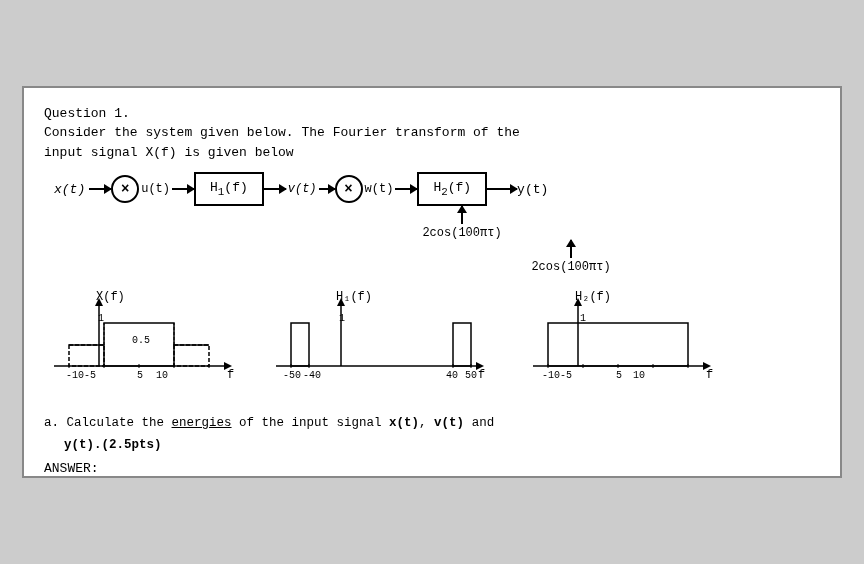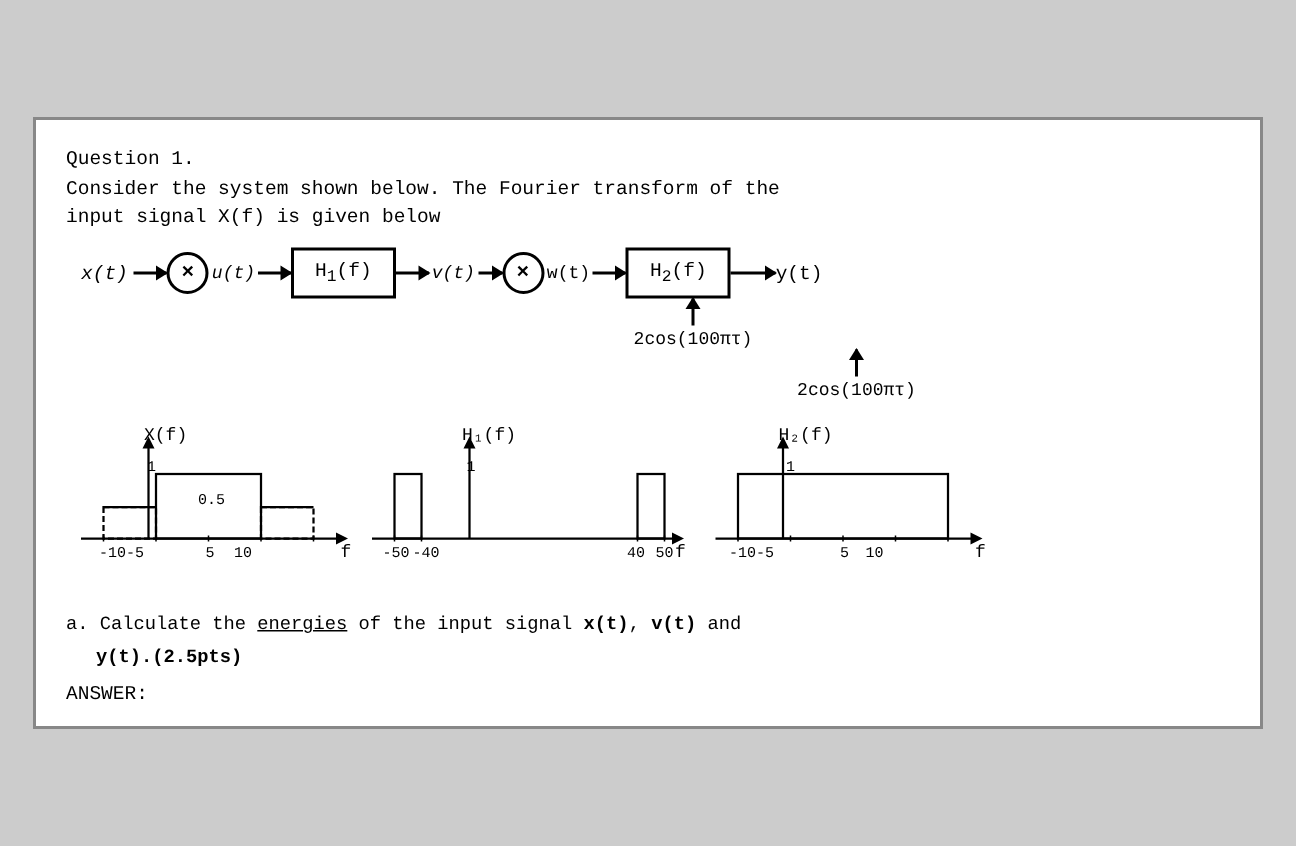--- a/index.html
+++ b/index.html
@@ -8,21 +8,21 @@
       display: flex;
       justify-content: center;
       align-items: center;
       min-height: 100vh;
       font-family: 'Courier New', Courier, monospace;
     }
     .page {
       width: 820px;
       background: white;
       border: 2px solid #888;
-      padding: 16px 20px 14px 20px;
+      padding: 16px 20px 0 20px;
     }
     .question-text {
       font-size: 13px;
       line-height: 1.5;
       margin-bottom: 10px;
     }
     .multiplier-circle {
       width: 28px;
       height: 28px;
       border-radius: 50%;
@@ -44,59 +44,59 @@
     }
     .cos-label {
       font-size: 12px;
       text-align: center;
       margin-top: 2px;
     }
     .graphs-row {
       display: flex;
       align-items: flex-end;
       margin: 14px 0 10px 0;
-      gap: 4px;
+      gap: 32px;
       justify-content: flex-start;
     }
     .answers {
       font-size: 12.5px;
       line-height: 1.65;
     }
     .answers p {
       margin-bottom: 1px;
     }
     u {
     }
   </style>
 </head>
 <body>
 
 <div class="page">
 
   <div class="question-text">
     <div>Question 1.</div>
-    <div>Consider the system shown below. The Fourier transform of the</div>
+    <div>Consider the system given below. The Fourier transform of the</div>
     <div>input signal X(f) is given below</div>
   </div>
 
   <div style="margin-left:10px; margin-bottom:8px;">
 
     <div style="display:flex; align-items:center; gap:0;">
 
       <span style="font-size:13px; margin-right:4px; font-style:italic;">x(t)</span>
 
       <div style="width:22px;height:2px;background:black;position:relative;">
         <div style="position:absolute;right:-1px;top:-4px;border-left:8px solid black;border-top:5px solid transparent;border-bottom:5px solid transparent;"></div>
       </div>
 
       <div style="display:flex;flex-direction:column;align-items:center;">
         <div class="multiplier-circle">×</div>
       </div>
 
-      <span style="font-size:12px; margin:0 2px; font-style:italic;">u(t)</span>
+      <span style="font-size:12px; margin:0 2px; ">u(t)</span>
       <div style="width:22px;height:2px;background:black;position:relative;">
         <div style="position:absolute;right:-1px;top:-4px;border-left:8px solid black;border-top:5px solid transparent;border-bottom:5px solid transparent;"></div>
       </div>
 
       <div class="filter-box">H<sub>1</sub>(f)</div>
 
       <div style="width:22px;height:2px;background:black;position:relative;">
         <div style="position:absolute;right:-1px;top:-4px;border-left:8px solid black;border-top:5px solid transparent;border-bottom:5px solid transparent;"></div>
       </div>
       <span style="font-size:12px; margin:0 2px; font-style:italic;">v(t)</span>

